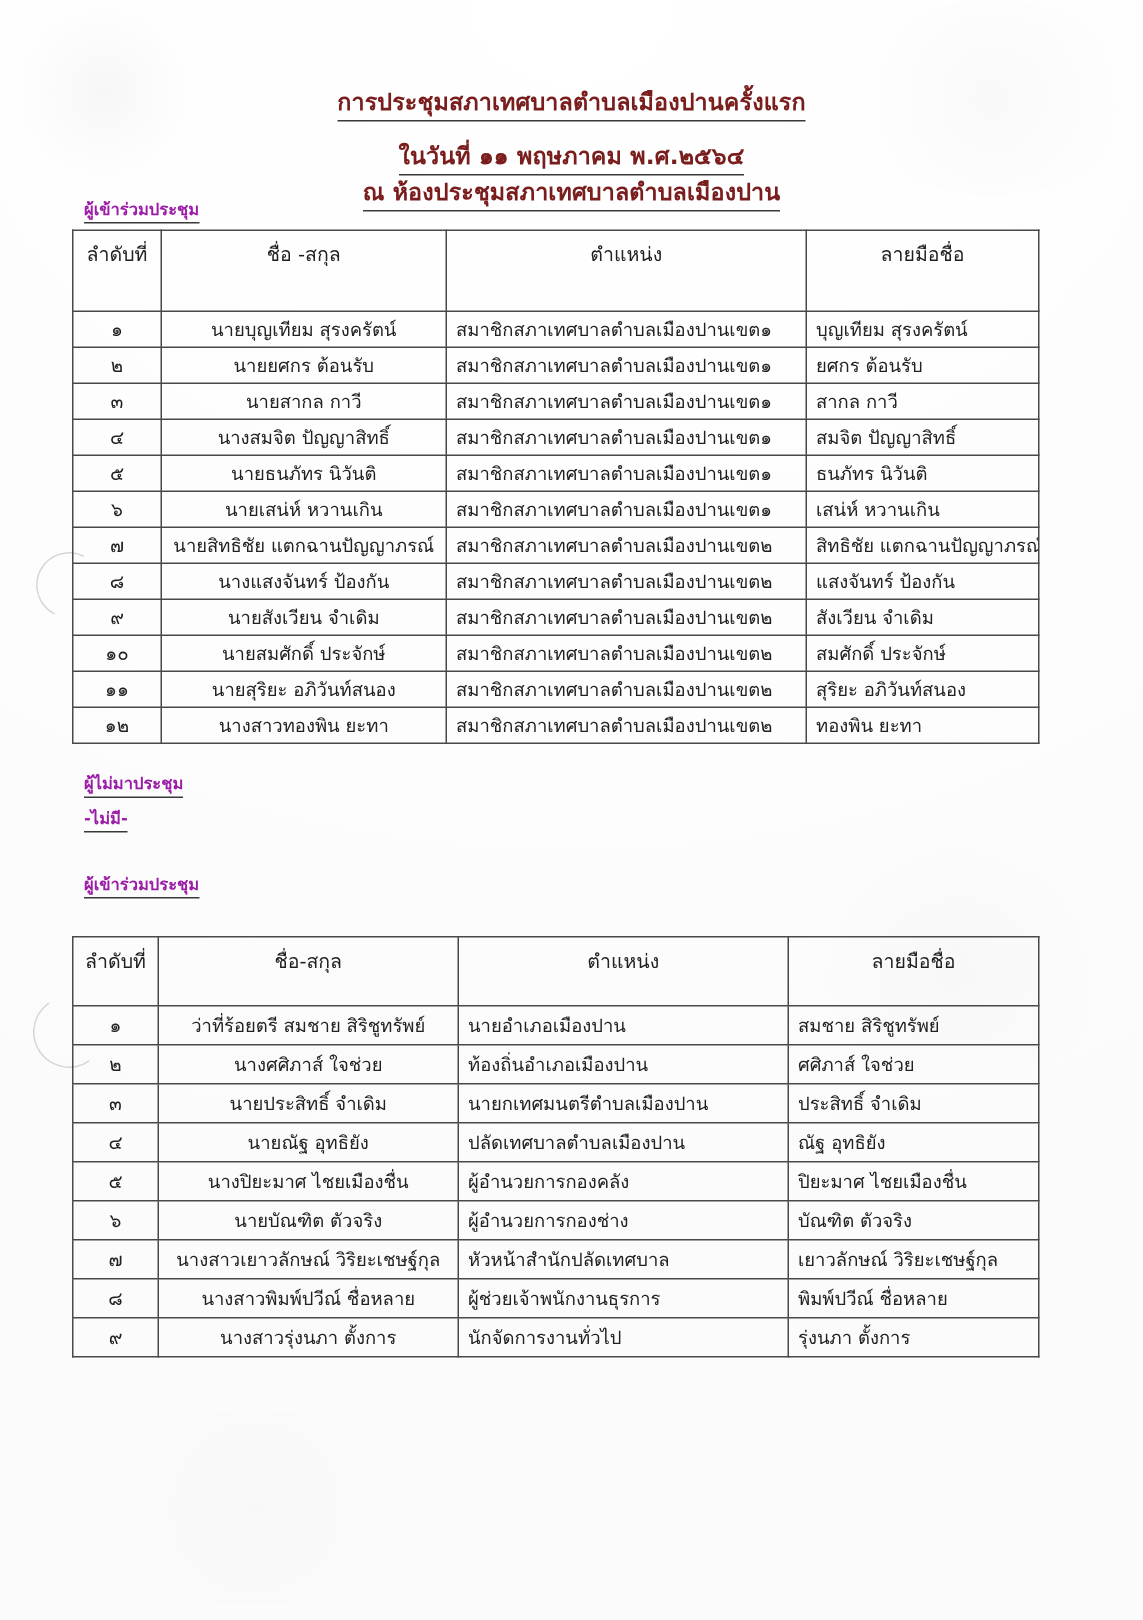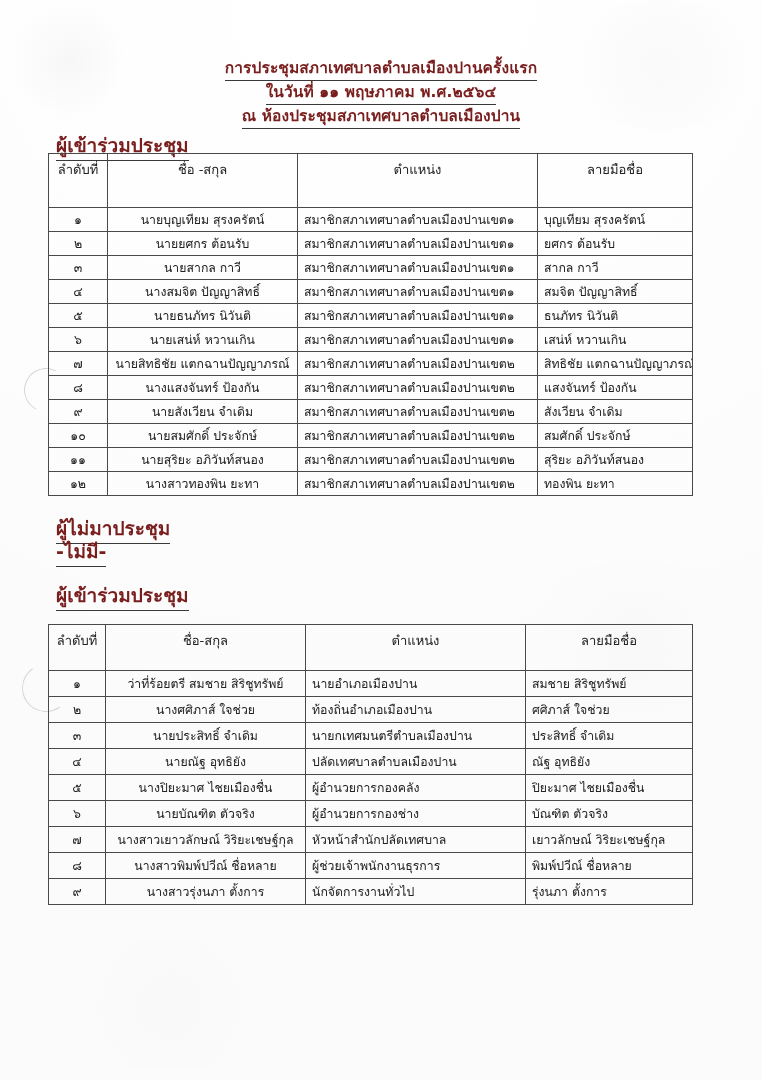--- a/index.html
+++ b/index.html
@@ -69,29 +69,29 @@
     font-weight: 700;
     line-height: 21px;
     letter-spacing: .1px;
     color: #7f1d1d;
   }
   .title-line > span {
     display: inline-block;
     border-bottom: 1.2px solid #3a3a3a;
     padding-bottom: 1px;
   }
-  .title-line.l2 { margin-top: 1px; text-align: center; }
+  .title-line.l2 { margin-top: 13px; text-align: center; }
   .title-line.l3 { margin-top: 1px; }
 
   
   .section-label {
     position: absolute;
-    font-size: 19px;
+    font-size: 11px;
     font-weight: 700;
-    color: #7f1d1d;
+    color: #a21caf;
     white-space: nowrap;
   }
   .section-label > span {
     display: inline-block;
     border-bottom: 1.2px solid #3a3a3a;
     padding-bottom: 0px;
   }
   .lbl-attendees-1 { left: 56px; top: 130px; }
   .lbl-absent      { left: 56px; top: 513px; font-family: Liberation Serif, serif; }
   .lbl-none        { left: 56px; top: 536px; font-weight: 700; }

